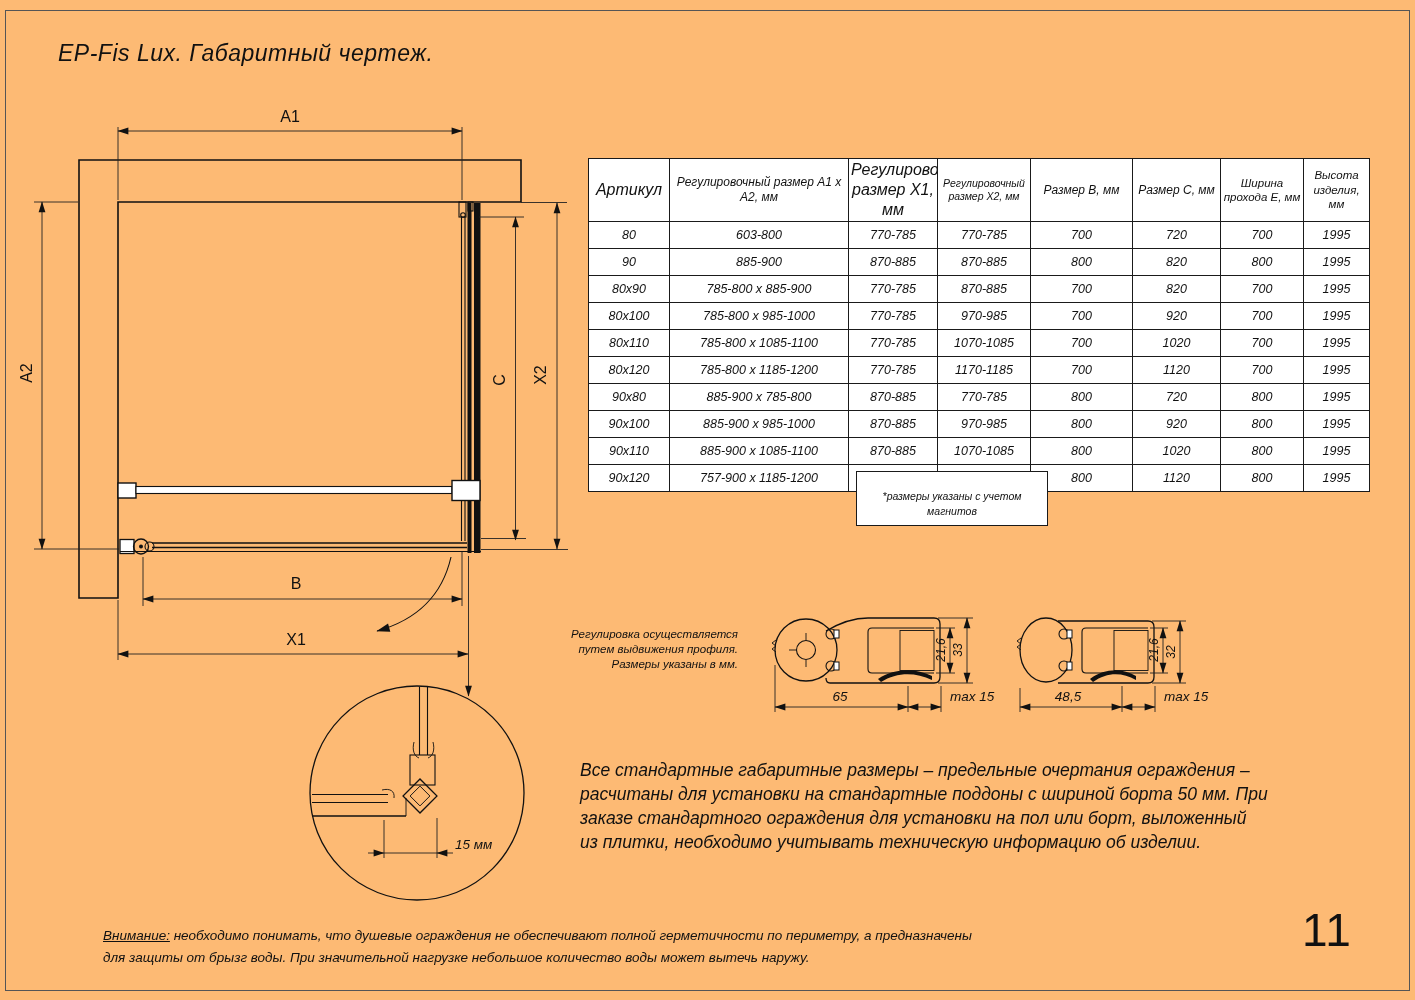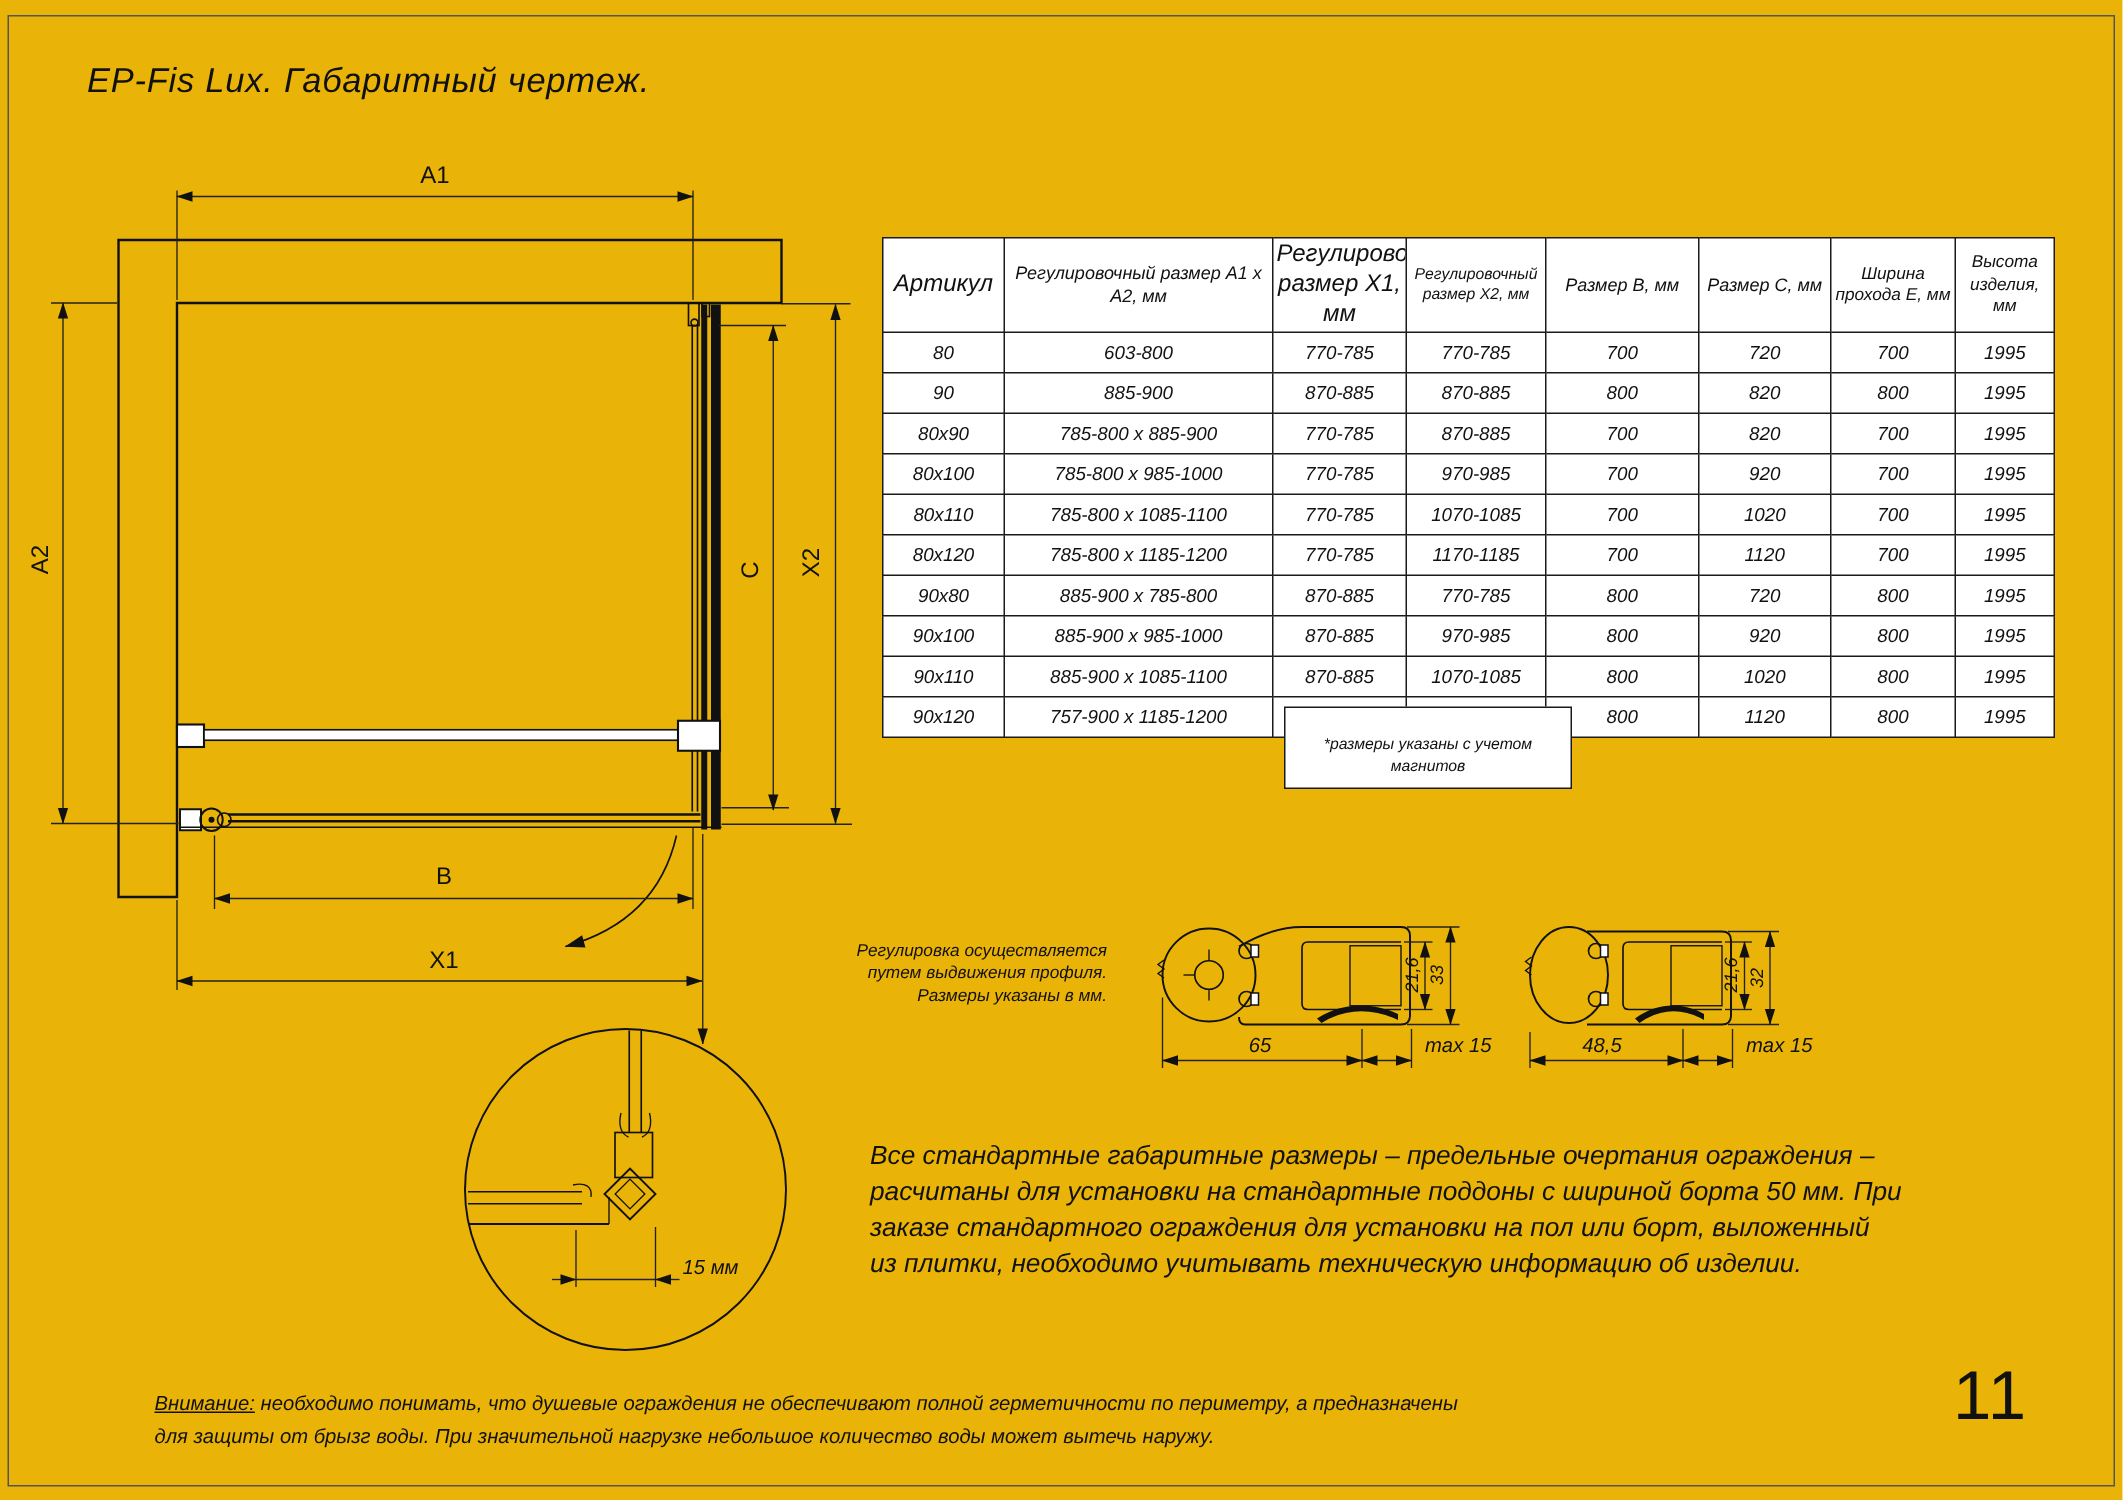--- a/index.html
+++ b/index.html
@@ -1,16 +1,16 @@
 <!DOCTYPE html>
 <html><head>
 <meta charset="utf-8">
 <style>
   html,body{margin:0;padding:0;background:#fff;}
-  .page{position:relative;width:1415px;height:1000px;background:#eab308;overflow:hidden;
+  .page{position:relative;width:1415px;height:1000px;background:#fdba74;overflow:hidden;
         font-family:"Liberation Sans",sans-serif;color:#111;}
   .frame{position:absolute;left:5px;top:10px;width:1403px;height:979px;border:1.5px solid #555;}
   .title{position:absolute;left:58px;top:40px;font-size:23px;font-style:italic;letter-spacing:.5px;}
   .gfx{position:absolute;left:0;top:0;width:1415px;height:1000px;}
 
   
   .tblwrap{position:absolute;left:588px;top:158px;}
   table{border-collapse:collapse;table-layout:fixed;width:781px;background:#fff;}
   table{border:1.8px solid #1a1a1a;}
   th,td{border:1px solid #1a1a1a;text-align:center;vertical-align:middle;

